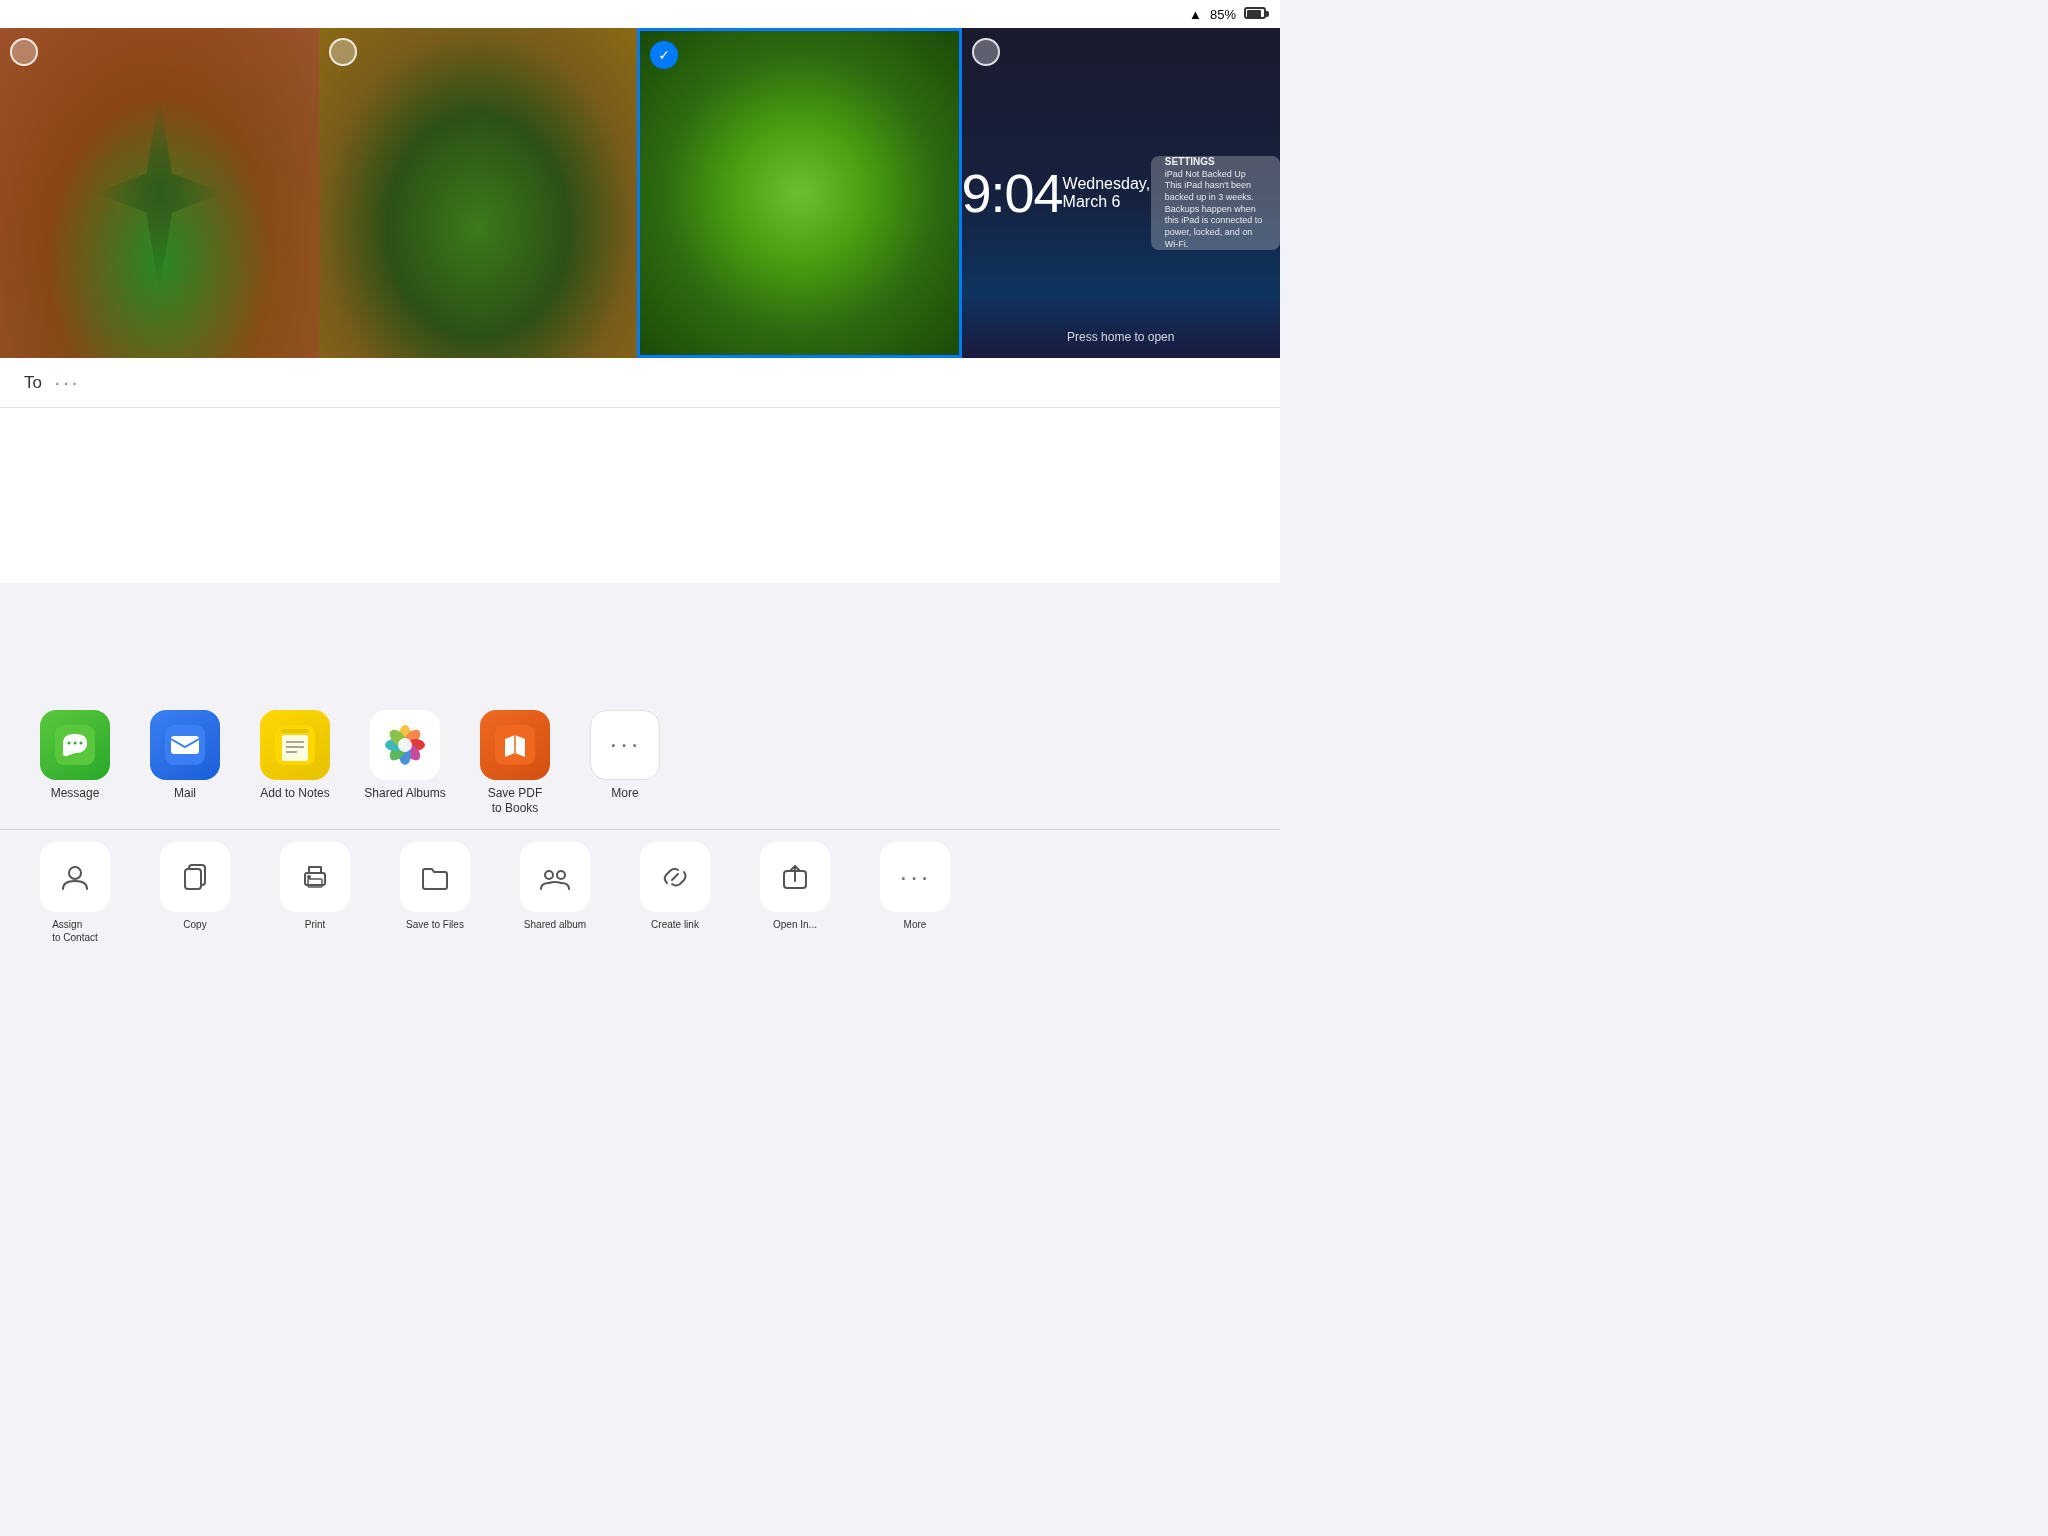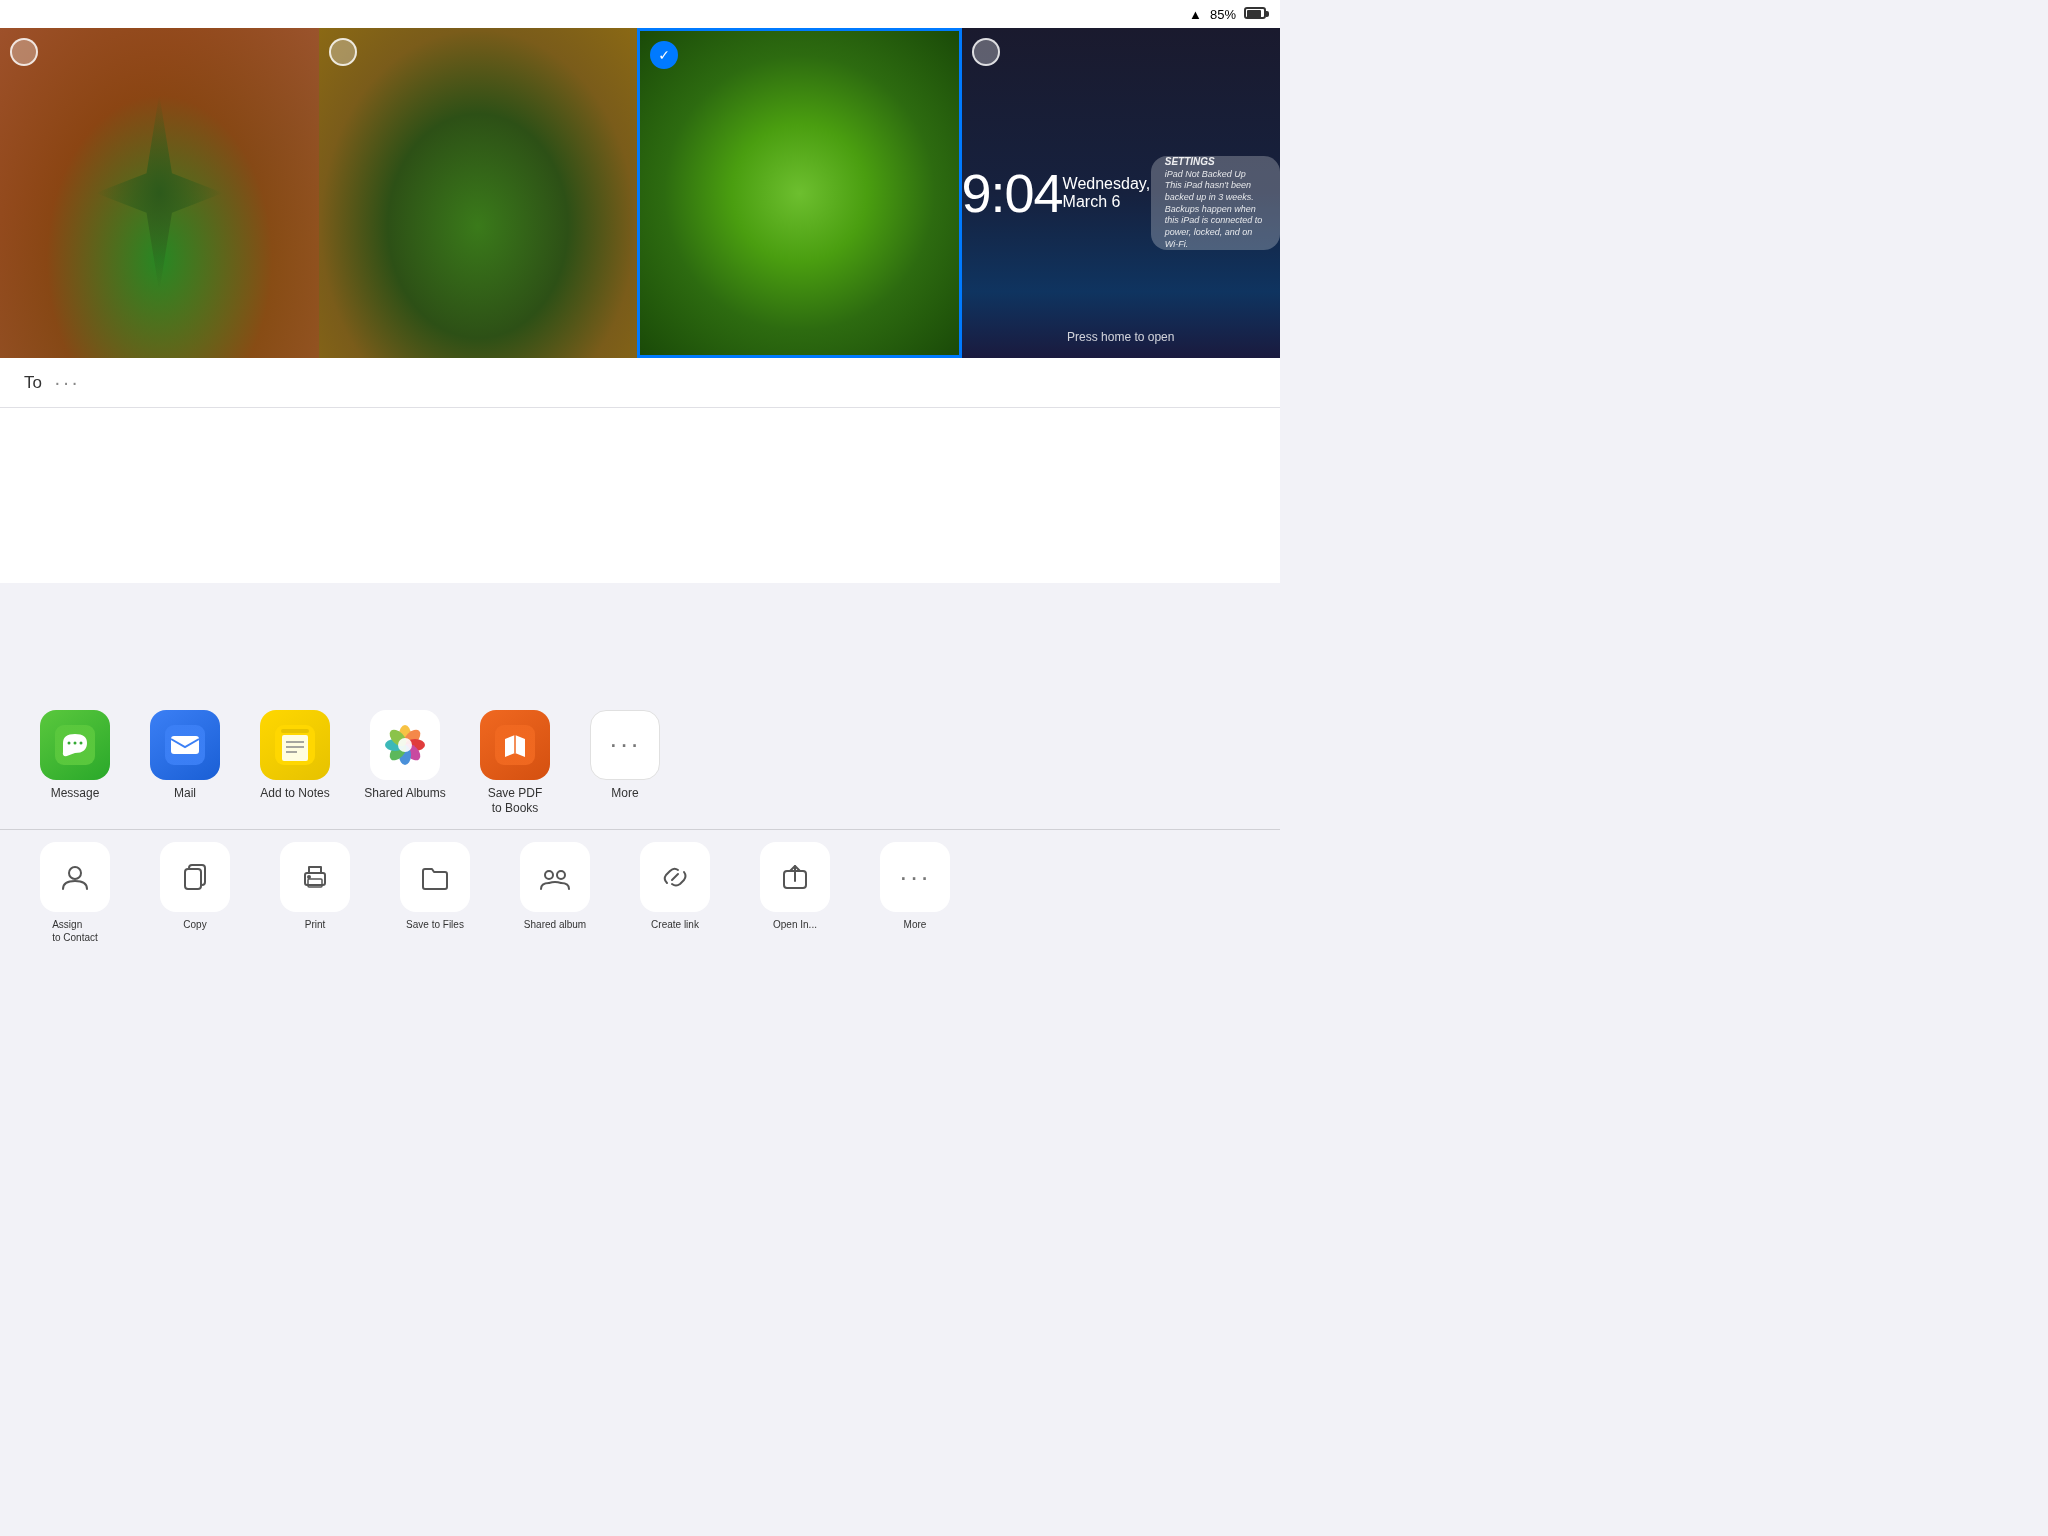--- a/index.html
+++ b/index.html
@@ -145,24 +145,23 @@
       font-weight: 300;
       letter-spacing: -1px;
     }
     .lockscreen-date {
       font-size: 16px;
       font-weight: 400;
     }
     .lockscreen-notification {
       margin-top: 20px;
       background: rgba(255,255,255,0.25);
-      border-radius: 16px;
+      border-radius: 8px;
       padding: 0 14px;
       width: 200px;
-      font-style: italic;
     }
     .lockscreen-notif-title {
       font-size: 10px;
       font-weight: 600;
       color: rgba(255,255,255,0.9);
     }
     .lockscreen-notif-body {
       font-size: 9px;
       color: rgba(255,255,255,0.8);
       line-height: 1.3;

